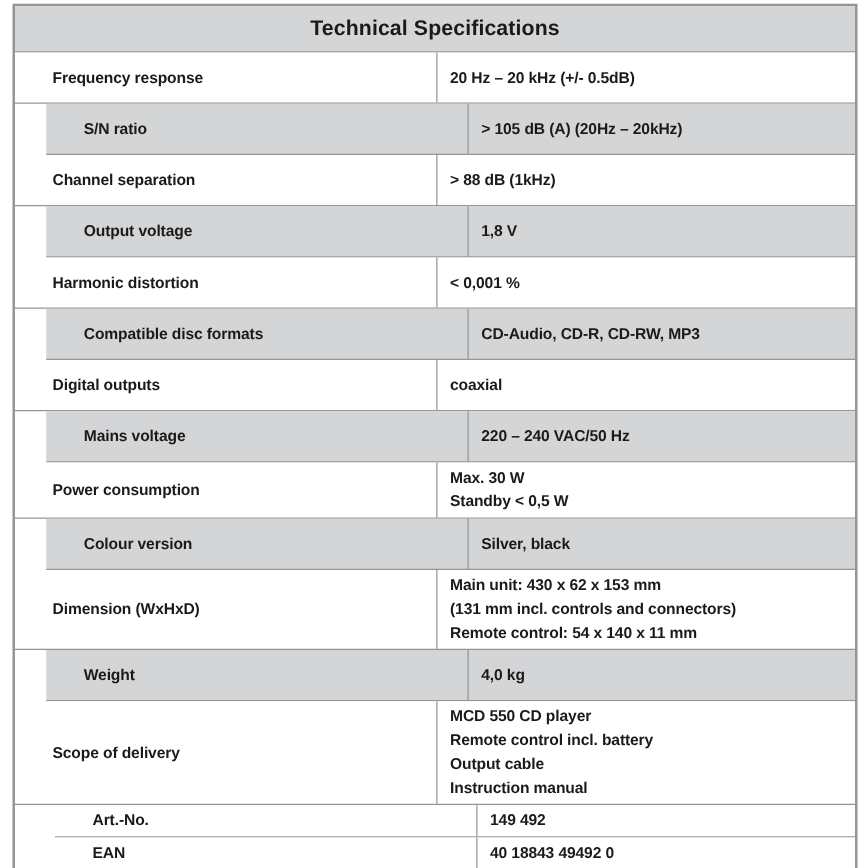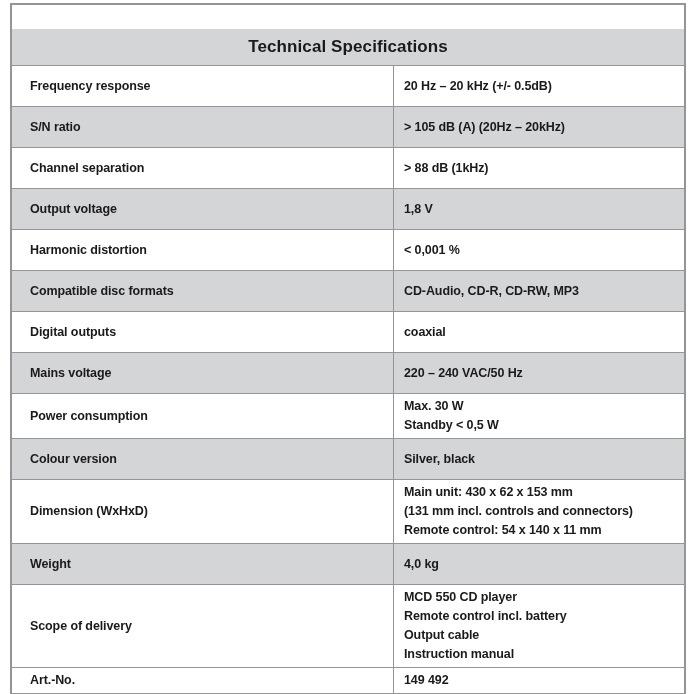--- a/index.html
+++ b/index.html
@@ -22,46 +22,45 @@
     height: 36px;
     background: var(--shade, #d4d5d7);
     border-bottom: 1px solid var(--border, #939598);
     display: flex;
     align-items: center;
     justify-content: center;
     font-size: 17px;
     font-weight: bold;
     color: var(--text, #1a1a1a);
     letter-spacing: 0.1px;
-    margin-top: 24px;
   }
   .row {
     display: flex;
     border-bottom: 1px solid var(--border, #939598);
     min-height: 40px;
     background: #ffffff;
   }
   .row:last-child { border-bottom: none; }
-  .row.shaded { background: var(--shade, #d4d5d7); }
-  .row.compact { min-height: 21px; }
+  .row.shaded { background: var(--shade, #d4d5d7); margin-left: 25px; }
+  .row.compact { min-height: 21px; margin-left: 32px; }
   .cell {
     display: flex;
     flex-direction: column;
     justify-content: center;
     padding: 3px 0;
     font-size: 12.5px;
     font-weight: bold;
     color: var(--text, #1a1a1a);
     line-height: 19px;
     letter-spacing: -0.1px;
     box-sizing: border-box;
   }
   .cell.label {
-    width: 382px;
-    padding-left: 18px;
+    width: 338px;
+    padding-left: 30px;
     border-right: 1px solid var(--border, #939598);
   }
   .cell.value {
     flex: 1;
     padding-left: 10px;
     padding-right: 6px;
   }
 </style>
 </head>
 <body>
@@ -167,18 +166,19 @@
   </div>
 
   <div class="row compact">
     <div class="cell label">Art.-No.</div>
     <div class="cell value">
           <div>149 492</div>
         </div>
   </div>
 
   <div class="row compact">
+    <div class="cell label">EAN</div>
     <div class="cell value">
           <div>40 18843 49492 0</div>
         </div>
   </div>
 </div>
 </div>
 
 </body></html>

